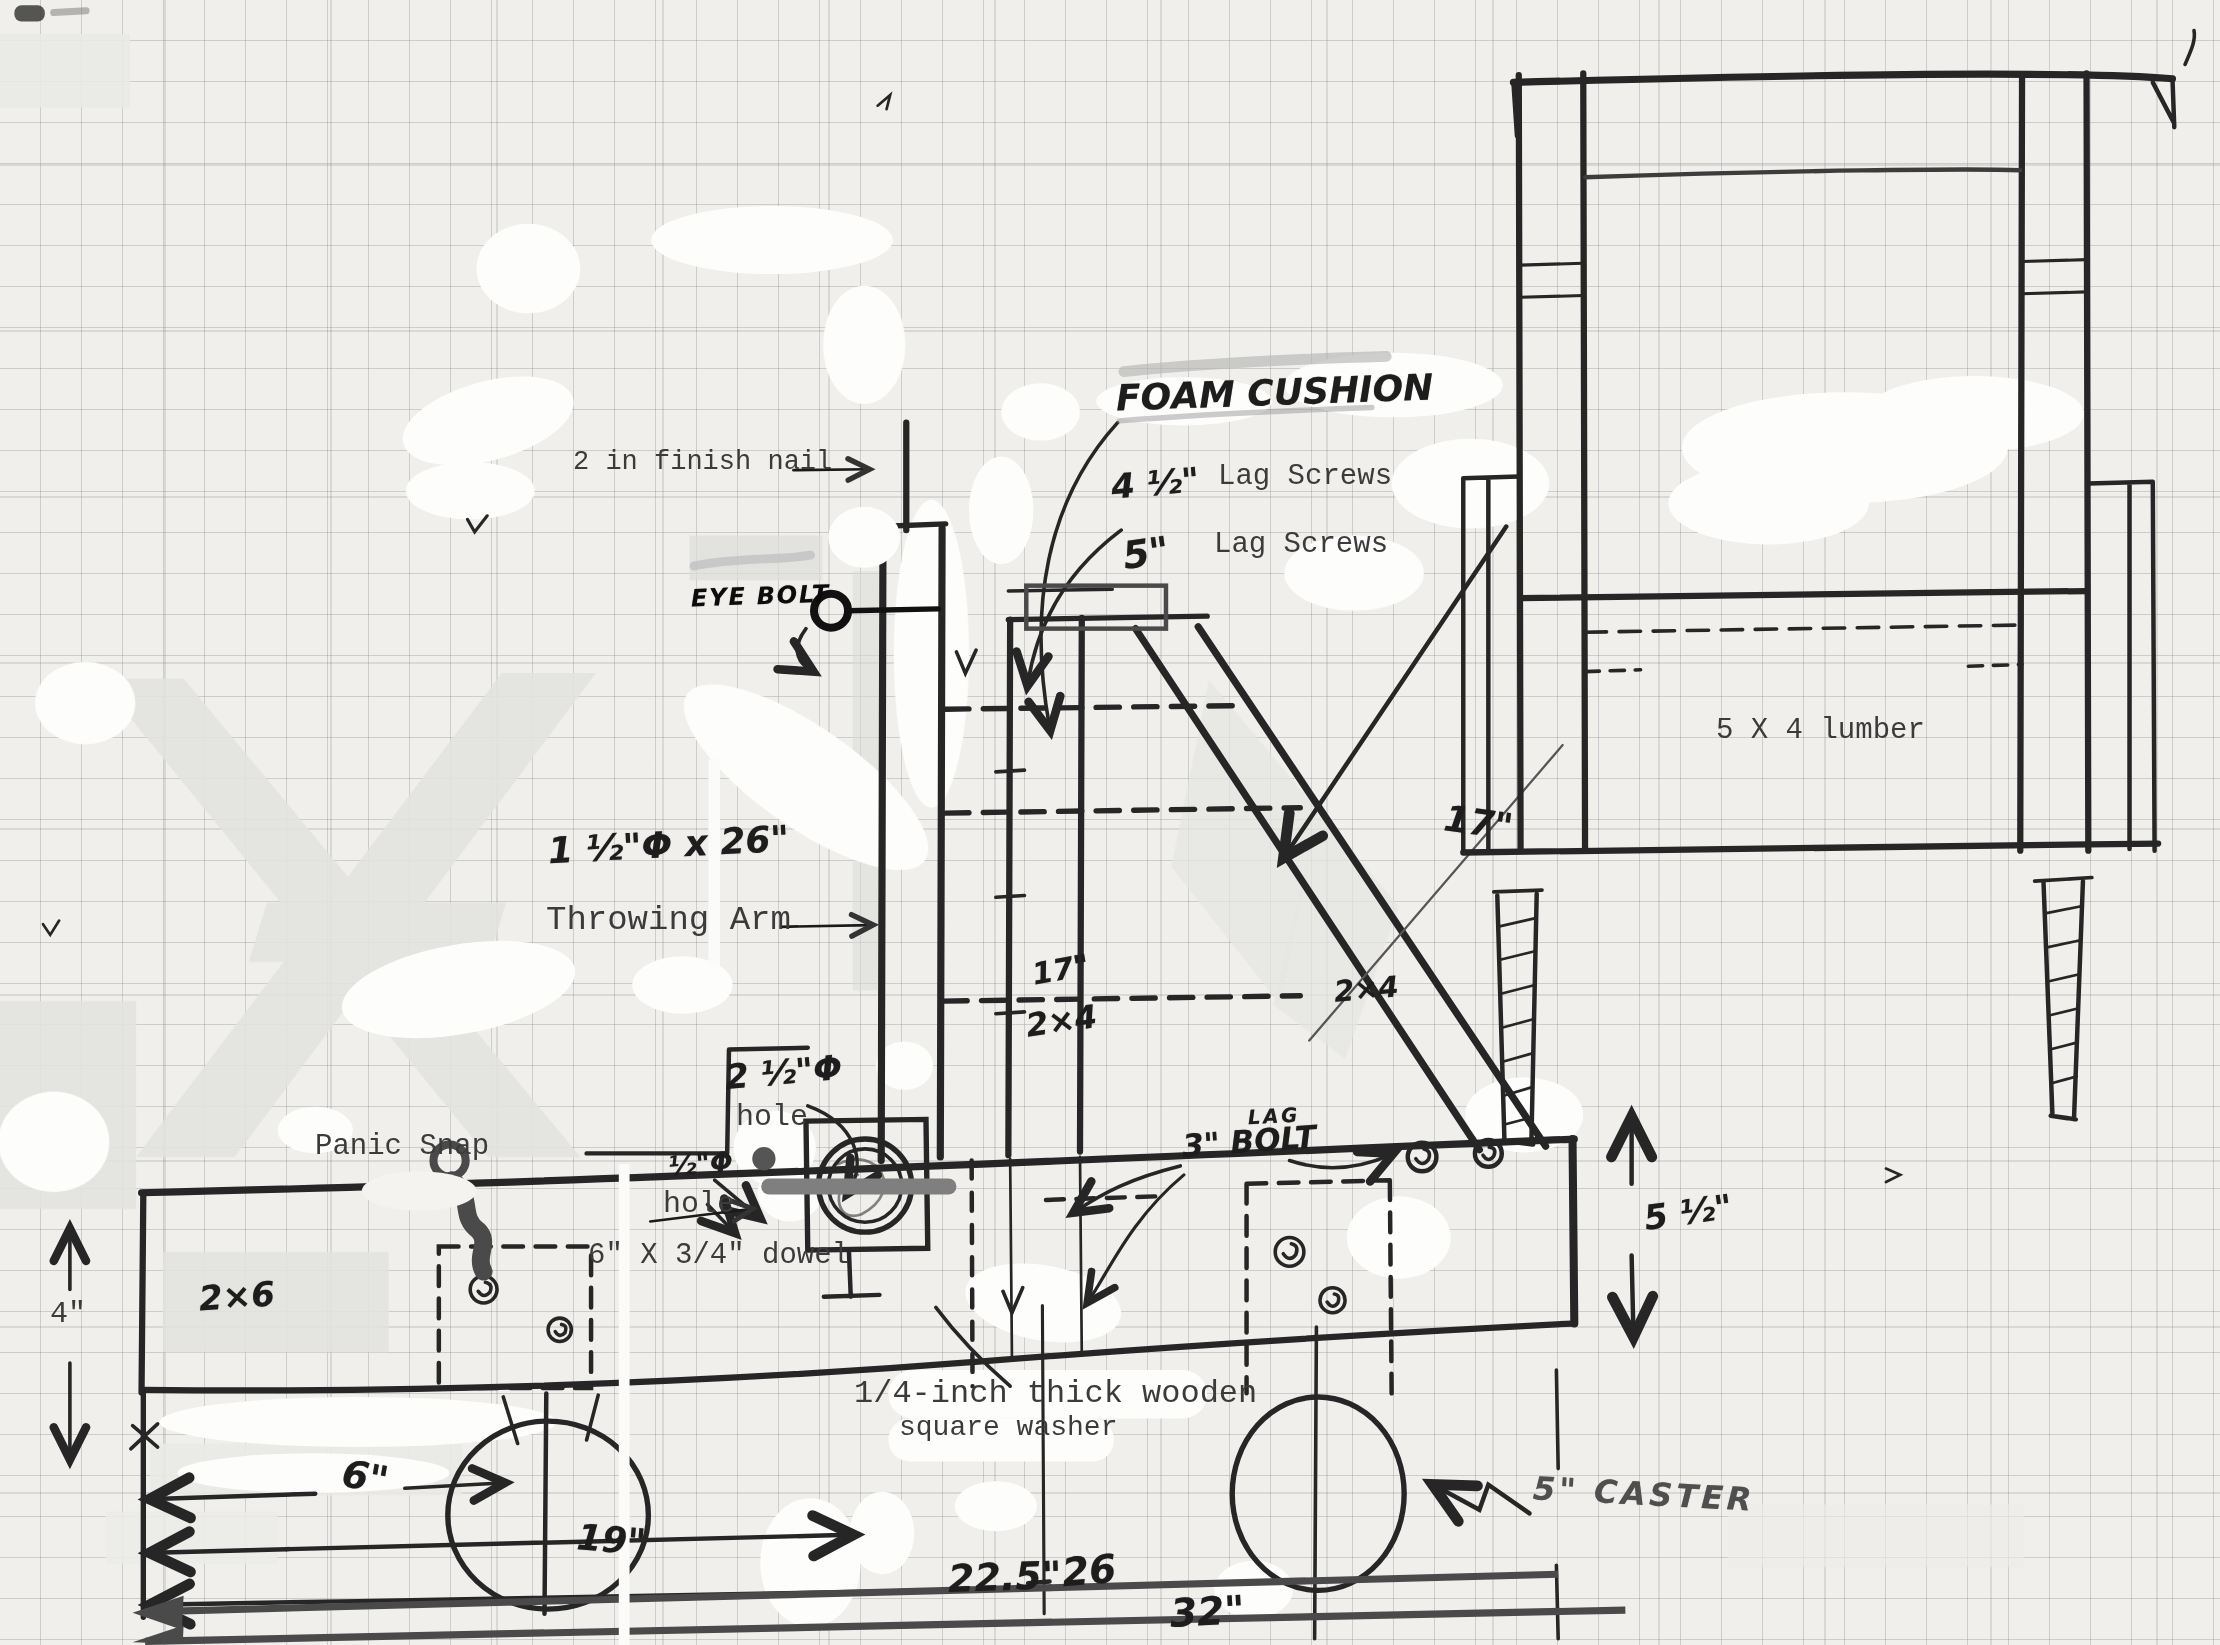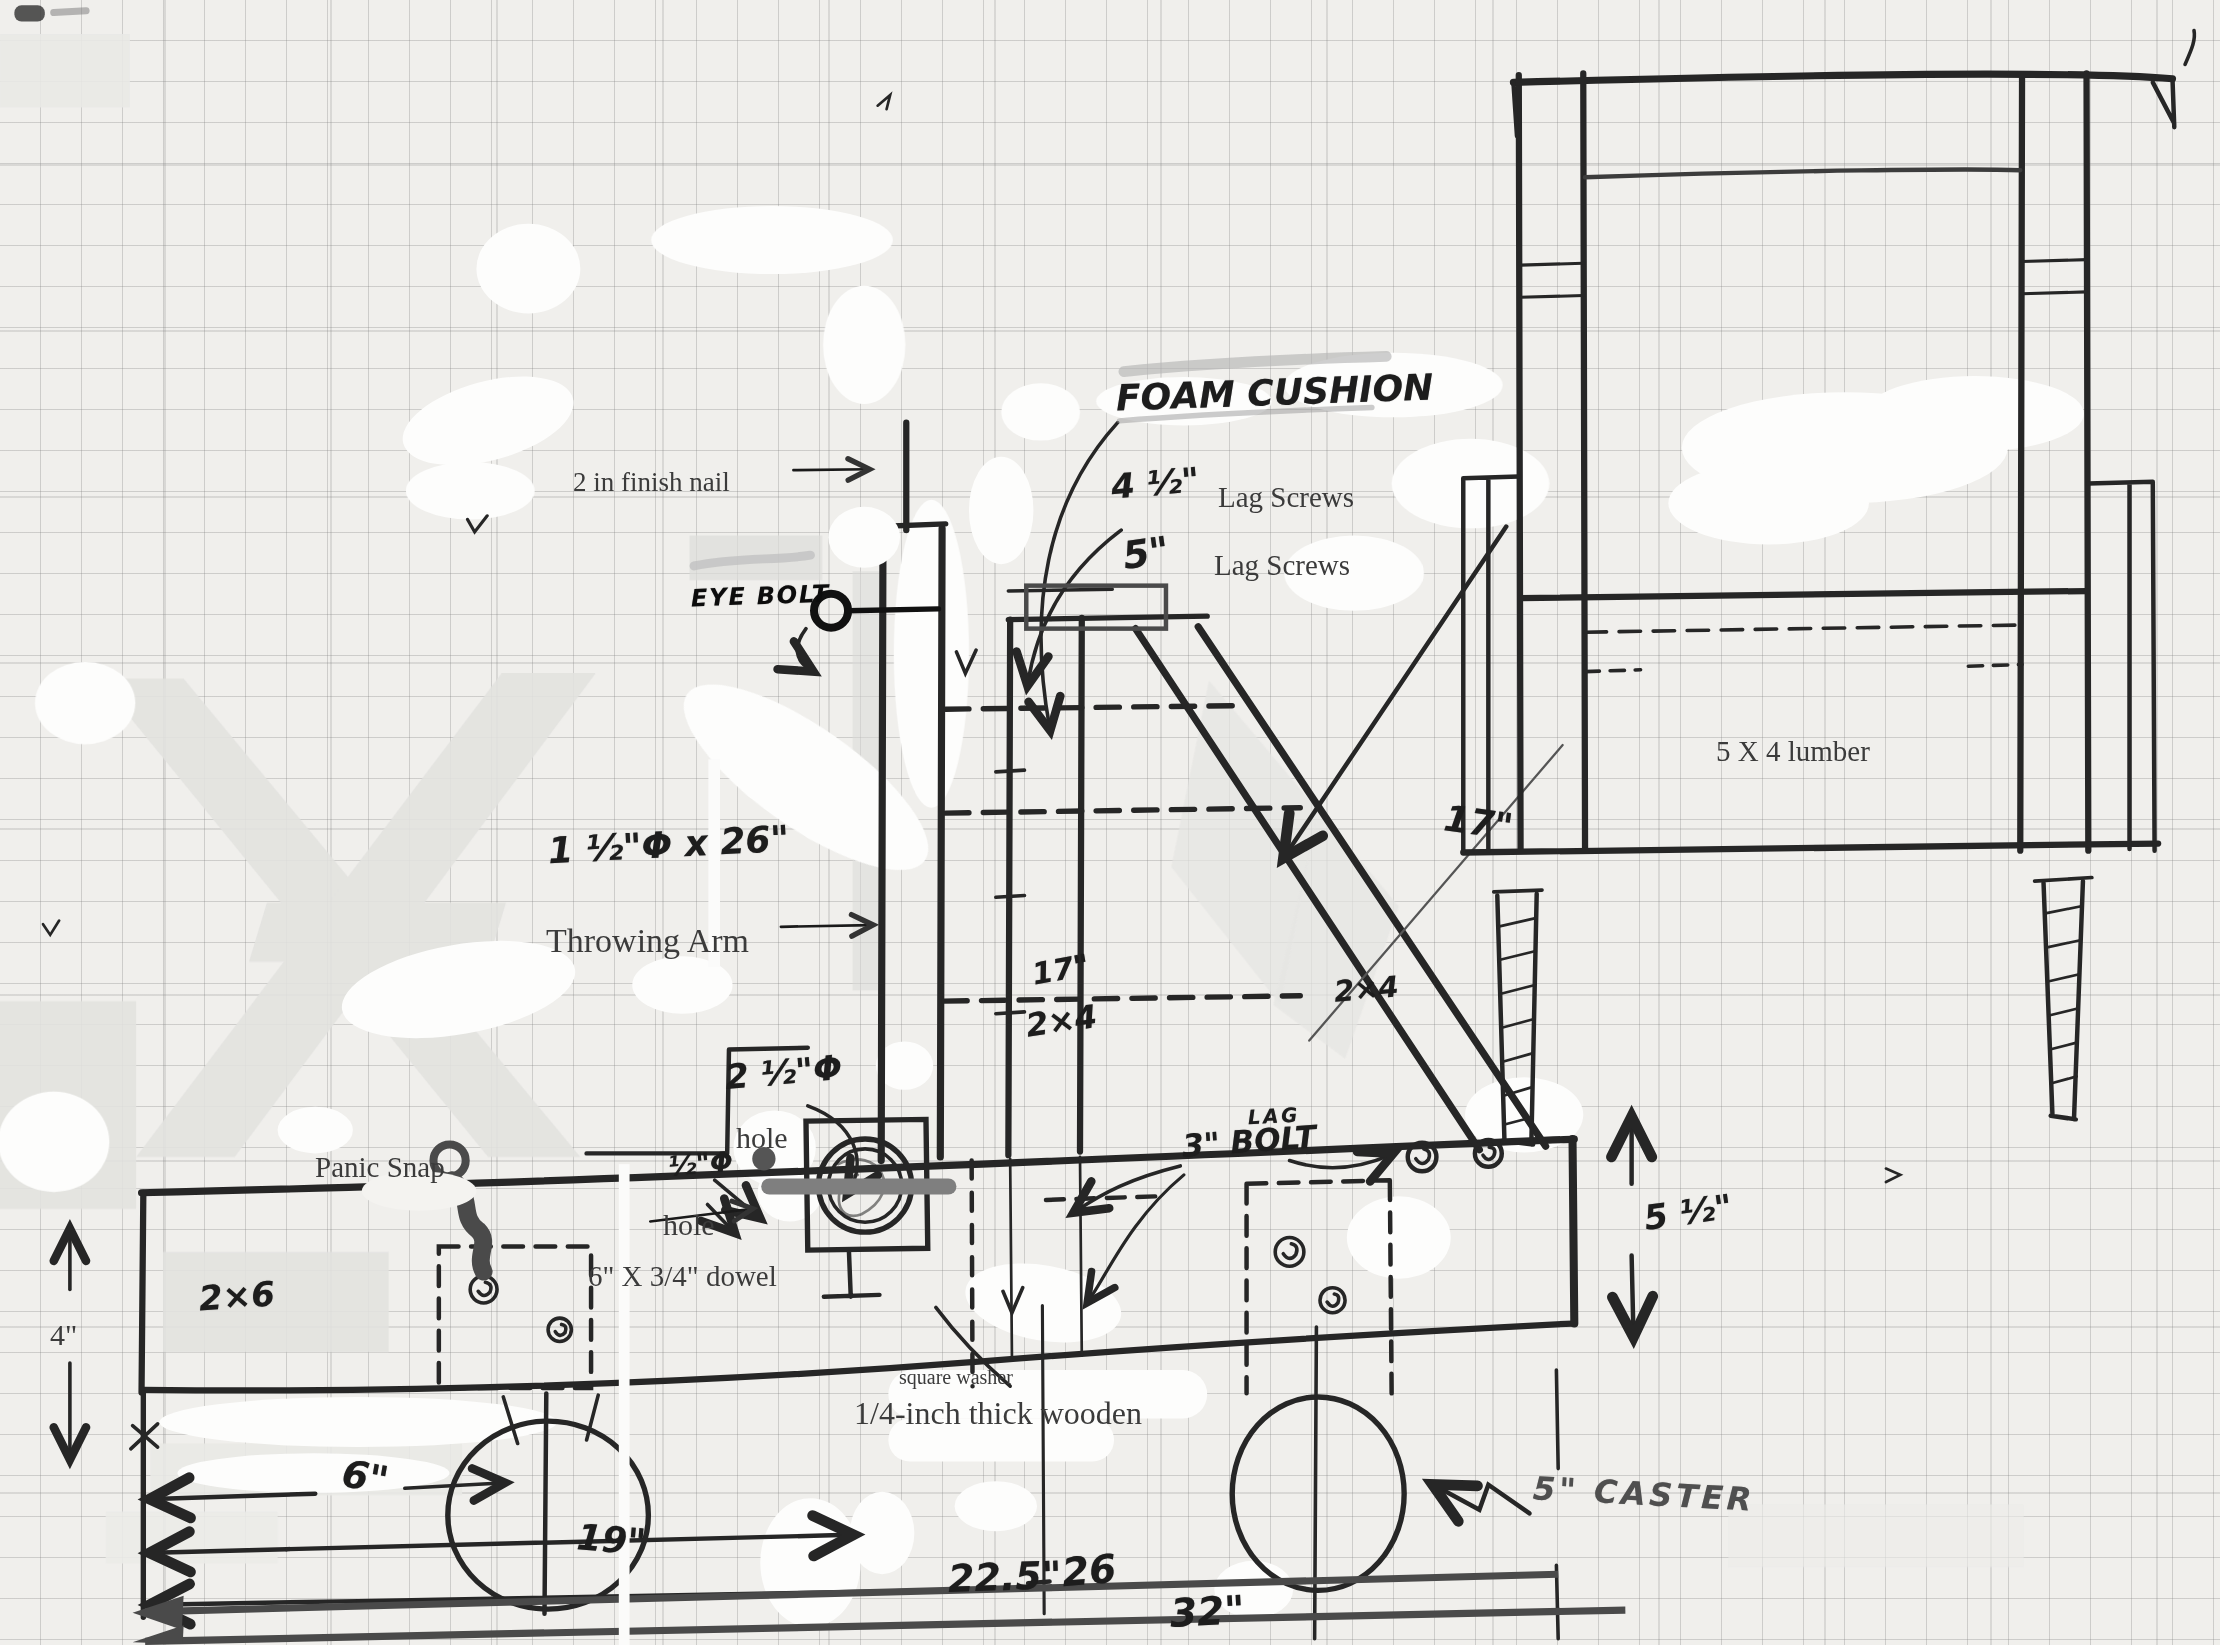--- a/index.html
+++ b/index.html
@@ -7,21 +7,21 @@
     position:relative;width:2220px;height:1645px;overflow:hidden;
     background-color:#f0efec;
     background-image:
       repeating-linear-gradient(to right, transparent 0 40px, rgba(125,125,125,.30) 40px 41px),
       repeating-linear-gradient(to bottom, transparent 0 40px, rgba(125,125,125,.30) 40px 41px),
       repeating-linear-gradient(to right, transparent 0 164px, rgba(110,110,110,.18) 164px 166px),
       repeating-linear-gradient(to bottom, transparent 0 164px, rgba(110,110,110,.18) 164px 166px);
   }
   #sketch{position:absolute;left:0;top:0;}
   .lbl{position:absolute;white-space:nowrap;line-height:1.05;}
-  .typed{font-family:Liberation Serif, serif;color:#3b3b3b;font-weight:500;margin-top:20px;}
+  .typed{font-family:Liberation Mono, monospace;color:#3b3b3b;font-weight:500;}
   .hand{font-family:"DejaVu Sans",sans-serif;font-style:italic;font-weight:bold;color:#1d1d1d;
         text-shadow:0 0 0.9px rgba(20,20,20,.45);}
   .hand.gray{color:#4f4f4f;text-shadow:0 0 0.9px rgba(60,60,60,.4);}
   .hand.ink{color:#0c0c0c;}
 </style>
 </head>
 <body>
 
 <div id="canvas">
 
@@ -327,21 +327,21 @@
 <div class="lbl typed" style="left:50px;top:1299px;font-size:30px">4"</div>
 
 <div class="lbl typed" style="left:588px;top:1241px;font-size:29px">6" X 3/4" dowel</div>
 
 <div class="lbl hand" style="left:1248px;top:1107px;font-size:19.7px;transform:rotate(-3deg);letter-spacing:2.7px">LAG</div>
 <div class="lbl hand" style="left:1182px;top:1125px;font-size:31px;transform:rotate(-4deg)">3" BOLT</div>
 
 <div class="lbl hand" style="left:1644px;top:1195px;font-size:34px;transform:rotate(-8deg)">5 ½"</div>
 
 <div class="lbl typed" style="left:854px;top:1377px;font-size:32px">1/4-inch thick wooden</div>
-<div class="lbl typed" style="left:899px;top:1347px;font-size:20px">square washer</div>
+<div class="lbl typed" style="left:899px;top:1413px;font-size:28px">square washer</div>
 
 <div class="lbl hand" style="left:342px;top:1458px;font-size:38px;transform:rotate(10deg)">6"</div>
 <div class="lbl hand" style="left:577px;top:1521px;font-size:36px;transform:rotate(5deg)">19"</div>
 <div class="lbl hand" style="left:948px;top:1558px;font-size:38px;transform:rotate(-2deg)">22.5"</div>
 <div class="lbl hand" style="left:1062px;top:1551px;font-size:39px;transform:rotate(-5deg)">26</div>
 <div class="lbl hand" style="left:1170px;top:1592px;font-size:39px;transform:rotate(-3deg)">32"</div>
 
 <div class="lbl hand gray" style="left:1533px;top:1478px;font-size:32px;transform:rotate(3deg);letter-spacing:3.6px">5" CASTER</div>
 
 </div>

